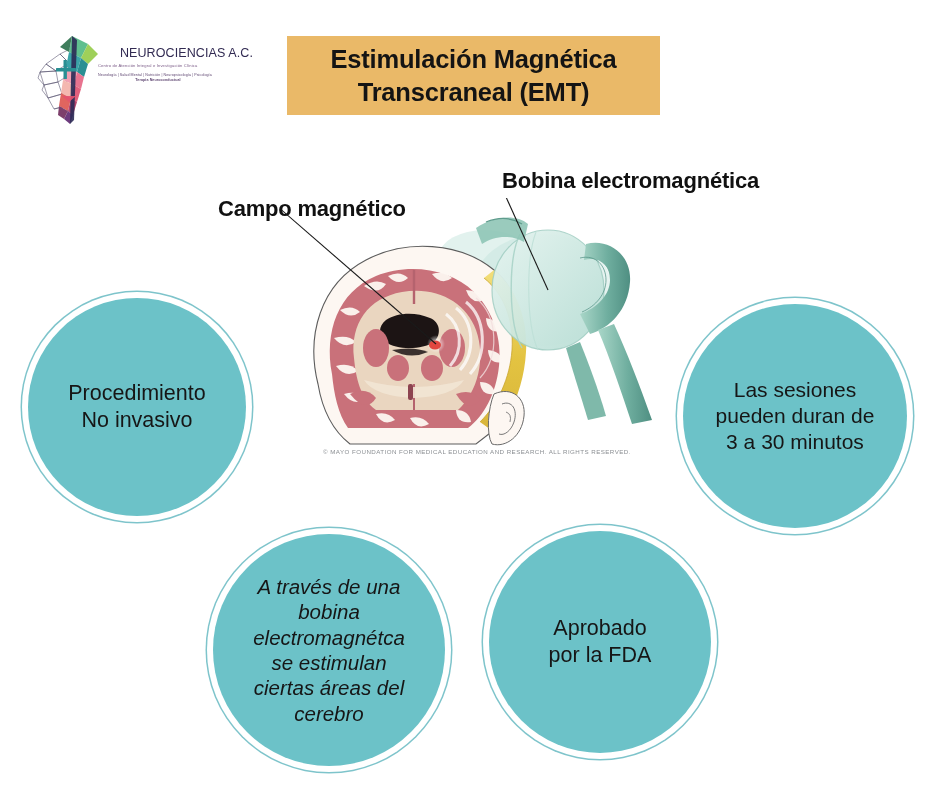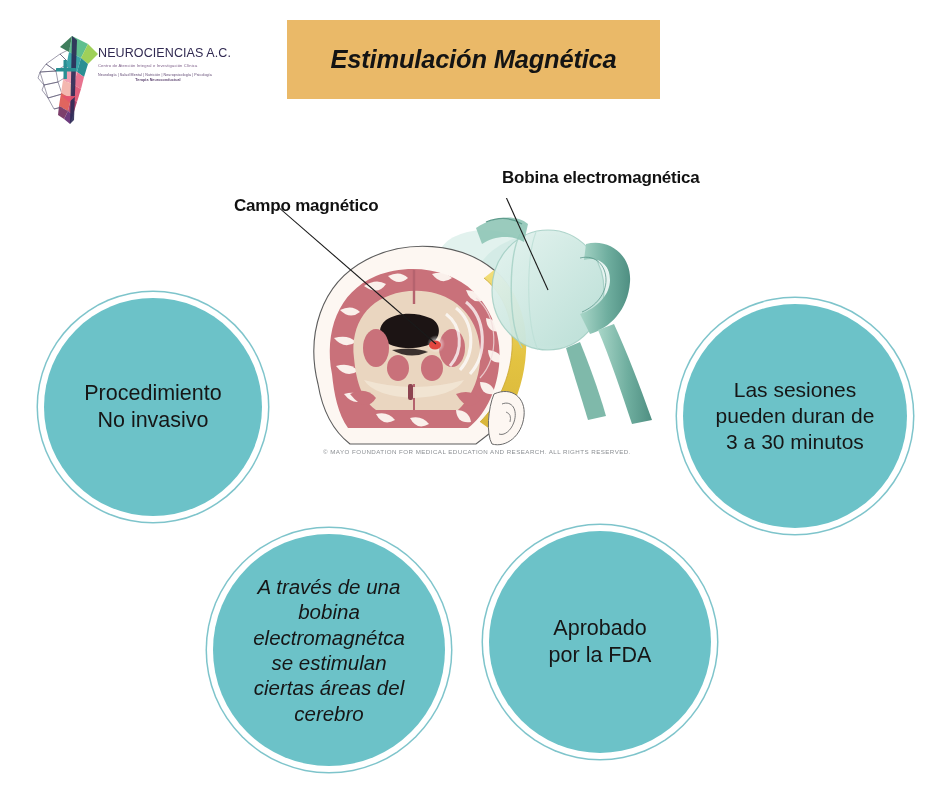--- a/index.html
+++ b/index.html
@@ -42,20 +42,21 @@
     color: #312a52;
     letter-spacing: 0.5px;
     line-height: 1;
   }
   #logo-subwordmark {
     font-size: 12.5px;
     color: #312a52;
     letter-spacing: 0.1px;
     line-height: 1.15;
     margin-top: 2px;
+    text-align: right;
   }
   #logo-tagline {
     font-size: 4.1px;
     color: #7a5a86;
     letter-spacing: 0.15px;
     line-height: 1.5;
     margin-top: 3px;
     white-space: nowrap;
   }
   #logo-addressline {
@@ -74,48 +75,47 @@
     line-height: 1.6;
     text-align: center;
     width: 120px;
     white-space: nowrap;
   }
 
   
   #title-banner {
     position: absolute;
     left: 287px;
-    top: 20px;
+    top: 36px;
     width: 373px;
     height: 79px;
     background: #eab968;
     display: flex;
     align-items: center;
     justify-content: center;
     text-align: center;
-    font-style: italic;
   }
   #title-banner .title-text {
     font-size: 25.5px;
     font-weight: bold;
     color: #141414;
     line-height: 1.28;
     letter-spacing: -0.2px;
   }
 
   
   .callout-label {
     position: absolute;
-    font-size: 17px;
+    font-size: 22px;
     font-weight: bold;
     color: #111111;
     letter-spacing: -0.2px;
     white-space: nowrap;
   }
-  #label-campo { left: 234px; top: 196px; }
+  #label-campo { left: 218px; top: 196px; }
   #label-bobina { left: 502px; top: 168px; }
 
   
   #illustration {
     position: absolute;
     left: 280px;
     top: 198px;
     width: 400px;
     height: 275px;
   }
@@ -143,21 +143,21 @@
     justify-content: center;
     text-align: center;
     box-sizing: border-box;
   }
   .bubble .bubble-text {
     color: #161616;
     line-height: 1.24;
     padding: 0 12px;
   }
 
-  #bubble-left        { left: 44px;  top: 298px; width: 218px; height: 218px; }
+  #bubble-left        { left: 28px;  top: 298px; width: 218px; height: 218px; }
   #bubble-left .bubble-text        { font-size: 21.5px; }
 
   #bubble-right       { left: 683px; top: 304px; width: 224px; height: 224px; }
   #bubble-right .bubble-text       { font-size: 21px; }
 
   #bubble-bottom-left { left: 213px; top: 534px; width: 232px; height: 232px; }
   #bubble-bottom-left .bubble-text { font-size: 20.5px; font-style: italic; }
 
   #bubble-bottom-mid  { left: 489px; top: 531px; width: 222px; height: 222px; }
   #bubble-bottom-mid .bubble-text  { font-size: 21.5px; }
@@ -212,20 +212,21 @@
     <div id="logo-subwordmark">NEUROCIENCIAS A.C.</div>
     <div id="logo-tagline">Centro de Atención Integral e Investigación Clínica</div>
     <div id="logo-addressline">Neurología | Salud Mental | Nutrición | Neuropsicología | Psicología</div>
     <div id="logo-addressline2">Terapia Neuroconductual</div>
   </div>
 </div>
 
 <div id="title-banner">
   <div class="title-text">
     <div>Estimulación Magnética</div>
+    <div>Transcraneal (EMT)</div>
   </div>
 </div>
 
 <div id="label-campo" class="callout-label">Campo magnético</div>
 
 <div id="label-bobina" class="callout-label">Bobina electromagnética</div>
 
 <div id="illustration">
   <svg viewBox="0 0 400 275" width="400" height="275" xmlns="http://www.w3.org/2000/svg">
     <defs>

